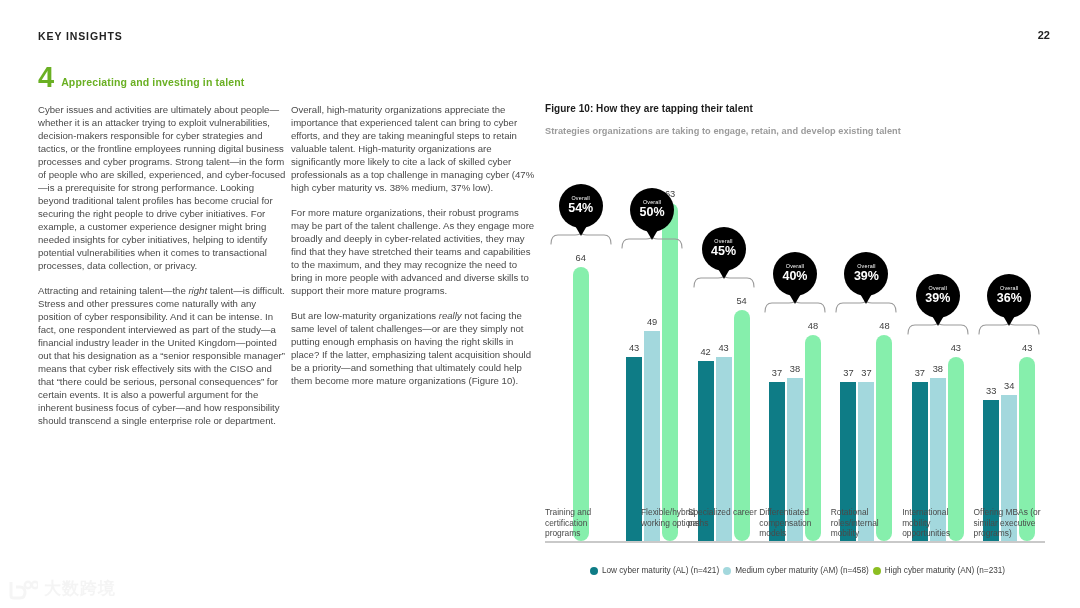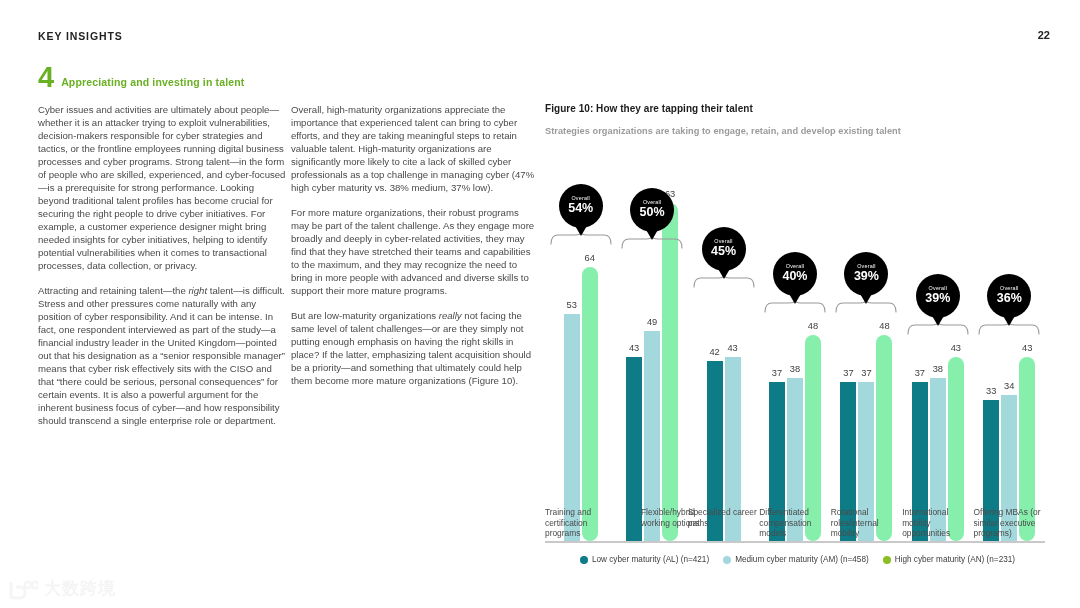--- a/index.html
+++ b/index.html
@@ -84,22 +84,22 @@
   }
 
   
   .xlab{
     position:absolute;top:404px;
     font-size:8.4px;line-height:10.5px;color:#4a4a4a;text-align:left;
   }
 
   
   .legend{
-    position:absolute;left:0;top:452px;width:505px;
-    display:flex;justify-content:center;align-items:flex-start;gap:14px;
+    position:absolute;left:0;top:463px;width:505px;
+    display:flex;justify-content:center;align-items:flex-start;gap:4px;
     font-size:8.2px;color:#3d3d3d;
   }
   .lg{display:flex;align-items:center;gap:4px;white-space:nowrap;}
   .dot{width:8px;height:8px;border-radius:50%;display:inline-block;}
 
   
   .wm{
     position:absolute;left:8px;bottom:8px;
     display:flex;align-items:center;gap:6px;opacity:.55;
   }
@@ -131,23 +131,20 @@
   </div>
 
   <div class="fig">
     <div class="fig-title">Figure 10: How they are tapping their talent</div>
     <div class="fig-sub">Strategies organizations are taking to engage, retain, and develop existing talent</div>
 
     <div class="plot" id="plot">
       <div class="baseline"></div>
     <div class="group" style="left: 0px; width: 71.4286px;">
           <div class="bars">
-            <div class="bar med" style="height: 227.143px;">
-              <span class="v">53</span>
-            </div>
             <div class="bar high" style="height: 274.286px;">
               <span class="v">64</span>
             </div>
           </div>
           <div class="brace" style="bottom: 292.286px;"><svg width="62" height="13" viewBox="0 0 62 13">
               <path d="M1 12 Q1 3 8 3 L25 3 Q31 3 31 0 Q31 3 37 3 L54 3 Q61 3 61 12" fill="none" stroke="#9a9a9a" stroke-width="1.1" stroke-linecap="round"></path>
             </svg></div>
           <div class="balloon" style="bottom: 313.286px;">
             <div class="ol">Overall</div>
             <div class="pc">54%</div>
@@ -173,20 +170,23 @@
             <div class="pc">50%</div>
           </div>
         </div>
         <div class="group" style="left: 142.857px; width: 71.4286px;">
           <div class="bars">
             <div class="bar low" style="height: 180px;">
               <span class="v">42</span>
             </div>
             <div class="bar med" style="height: 184.286px;">
               <span class="v">43</span>
+            </div>
+            <div class="bar high" style="height: 231.429px;">
+              <span class="v">54</span>
             </div>
           </div>
           <div class="brace" style="bottom: 249.429px;"><svg width="62" height="13" viewBox="0 0 62 13">
               <path d="M1 12 Q1 3 8 3 L25 3 Q31 3 31 0 Q31 3 37 3 L54 3 Q61 3 61 12" fill="none" stroke="#9a9a9a" stroke-width="1.1" stroke-linecap="round"></path>
             </svg></div>
           <div class="balloon" style="bottom: 270.429px;">
             <div class="ol">Overall</div>
             <div class="pc">45%</div>
           </div>
         </div>

